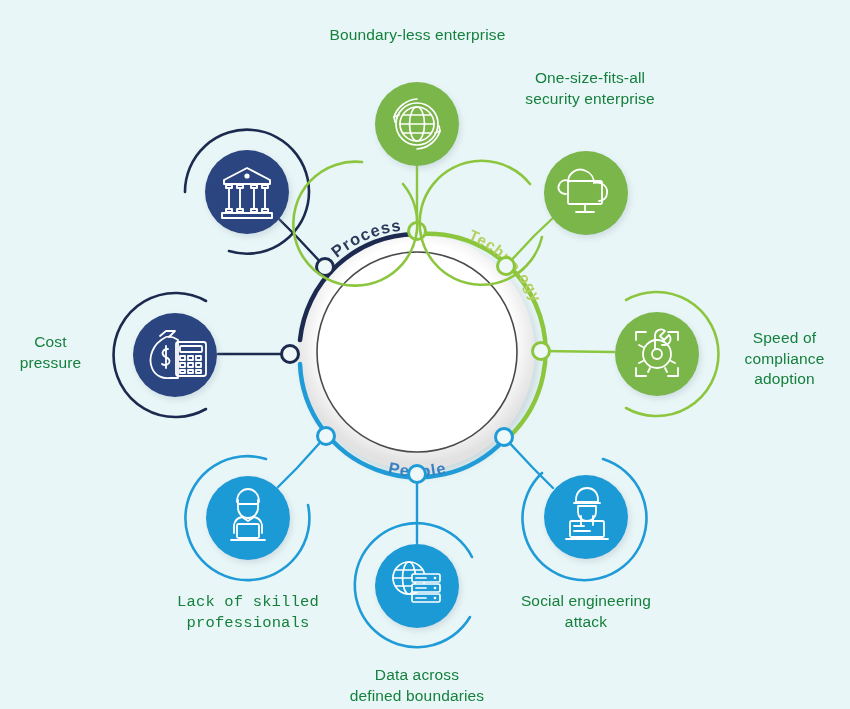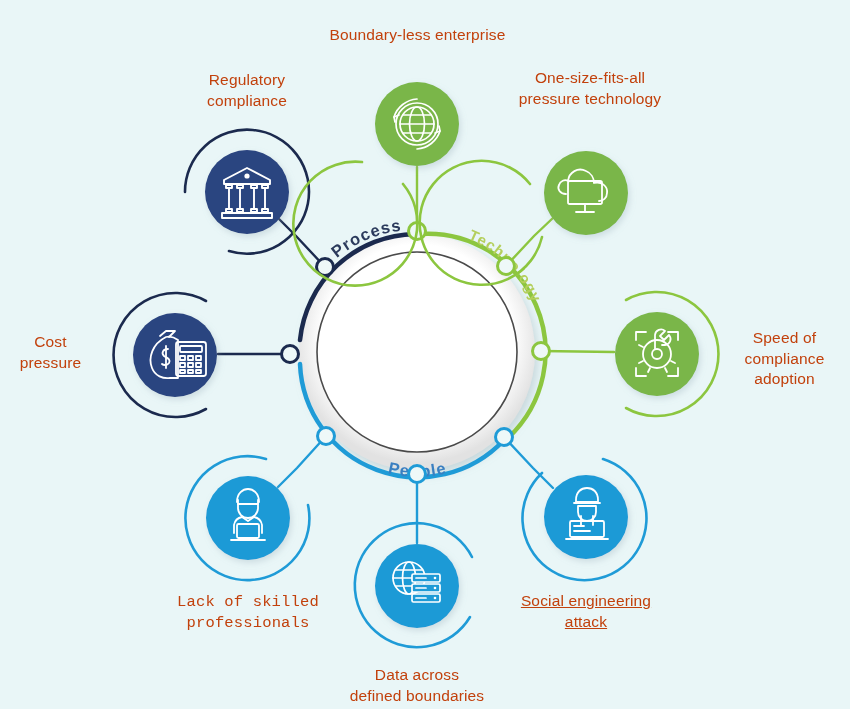--- a/index.html
+++ b/index.html
@@ -21,21 +21,21 @@
   }
   svg.canvas {
     position: absolute;
     top: 0; left: 0;
     width: 850px;
     height: 709px;
   }
   .node-label {
     position: absolute;
     text-align: center;
-    color: #c2410c;
+    color: #15803d;
     font-size: 15.5px;
     line-height: 1.33;
     letter-spacing: 0.15px;
     font-family: "Liberation Sans", sans-serif;
     white-space: pre-line;
     pointer-events: none;
   }
   .hub-word {
     font-weight: bold;
     letter-spacing: 1.1px;
@@ -239,30 +239,28 @@
         <path d="M 578,506 L 596,506 L 596,512 a 9,9 0 0 1 -18,0 Z"></path>
         <path d="M 581,516 L 581,525 M 593,516 L 593,525"></path>
         <rect x="570" y="521" width="34" height="16" rx="1.5"></rect>
         <line x1="566" y1="539" x2="608" y2="539"></line>
         <line x1="574" y1="526" x2="584" y2="526"></line>
         <line x1="574" y1="531" x2="590" y2="531"></line>
       </g>
     </g>
   </svg>
 
-  <div class="node-label" style="left:147px; top:70px; width:200px;">Regulatory
-compliance</div>
   <div class="node-label" style="left:-12px; top:332px; width:125px;">Cost
 pressure</div>
   <div class="node-label" style="left:290px; top:25px; width:255px;">Boundary-less enterprise</div>
   <div class="node-label" style="left:490px; top:68px; width:200px;">One-size-fits-all
-pressure technology</div>
+security enterprise</div>
   <div class="node-label" style="left:722px; top:328px; width:125px;">Speed of
 compliance
 adoption</div>
   <div class="node-label" style="left:148px; top:592px; width:200px;font-family:Liberation Mono, monospace;">Lack of skilled
 professionals</div>
   <div class="node-label" style="left:317px; top:653px; width:200px;margin-top:12px;">Data across
 defined boundaries</div>
-  <div class="node-label" style="left:486px; top:591px; width:200px;text-decoration:underline;">Social engineering
+  <div class="node-label" style="left:486px; top:591px; width:200px;">Social engineering
 attack</div>
 
 </div>
 
 </body></html>

